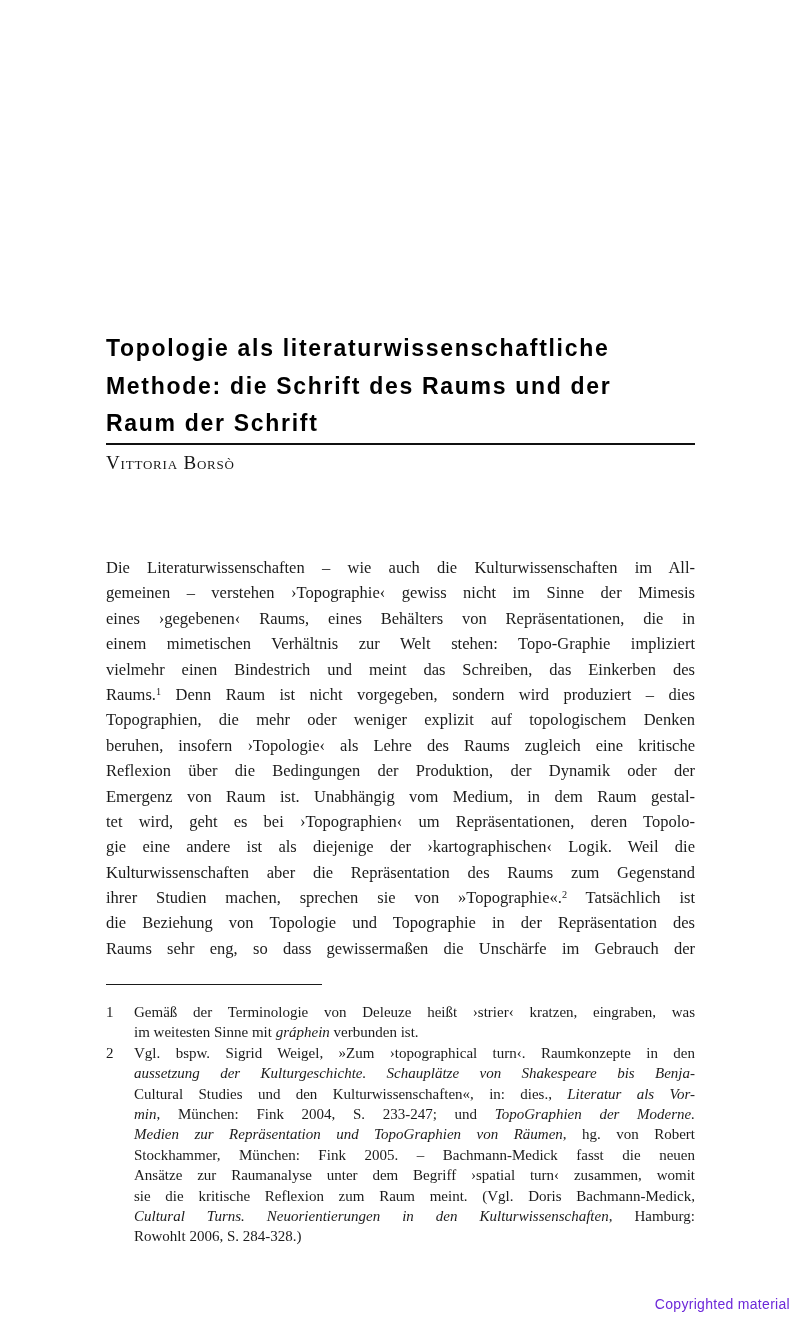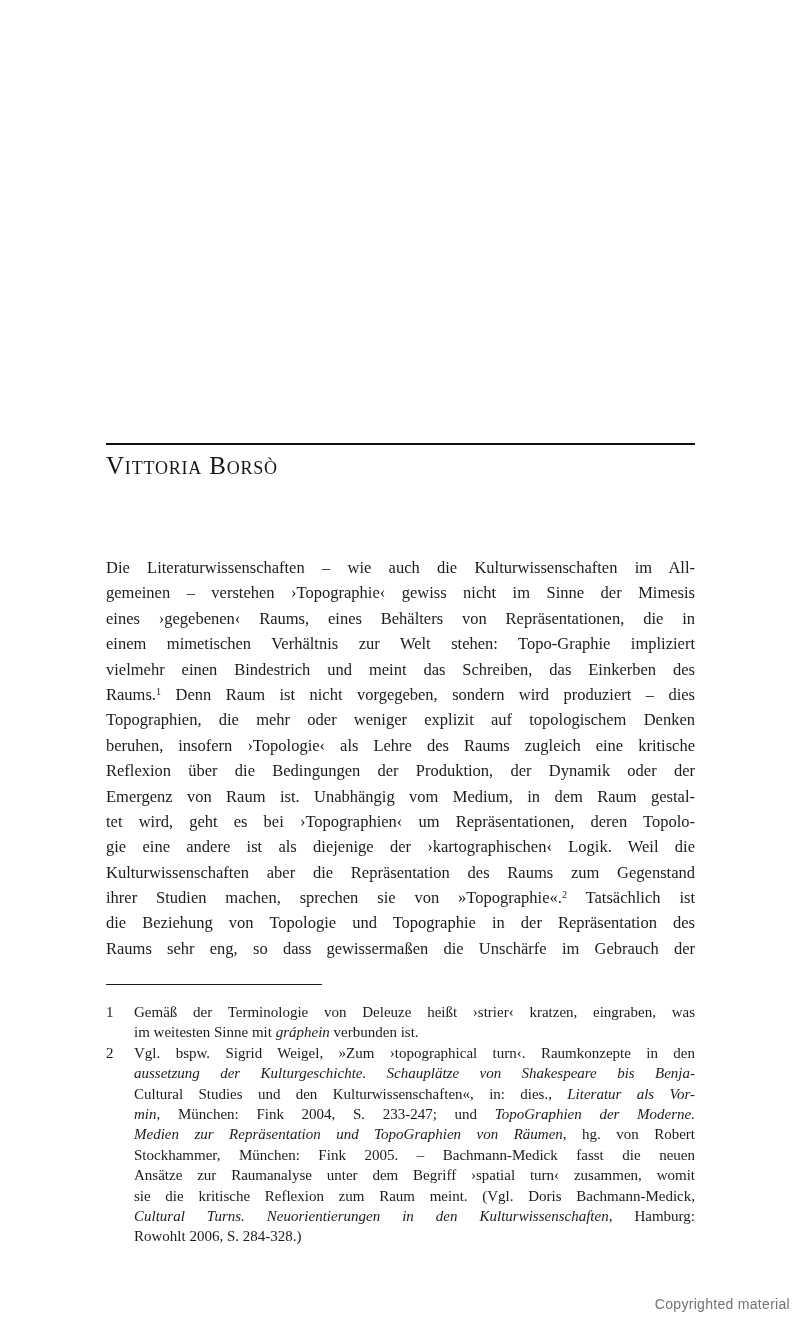--- a/index.html
+++ b/index.html
@@ -28,21 +28,21 @@
     position: absolute;
     top: 443px;
     left: 106px;
     width: 589px;
     border-top: 2px solid #101010;
   }
   .author {
     position: absolute;
     top: 452px;
     left: 106px;
-    font-size: 25px;
+    font-size: 19px;
     font-variant: small-caps;
     letter-spacing: 0.8px;
     color: #161616;
   }
   .body-text {
     position: absolute;
     top: 555px;
     left: 106px;
     width: 589px;
     font-size: 16.5px;
@@ -83,29 +83,34 @@
     position: relative;
     top: -0.48em;
     line-height: 0;
   }
   .watermark {
     position: absolute;
     top: 1296px;
     right: 10px;
     font-family: "Liberation Sans", sans-serif;
     font-size: 14px;
-    color: #737373;
+    color: #6d28d9;
     letter-spacing: 0.3px;
   }
 </style>
 </head>
 <body>
 
 <div class="page">
 
+  <div class="chapter-title">
+    <div>Topologie als literaturwissenschaftliche</div>
+    <div>Methode: die Schrift des Raums und der</div>
+    <div>Raum der Schrift</div>
+  </div>
 
   <div class="title-rule"></div>
 
   <div class="author">Vittoria Borsò</div>
 
   <div class="body-text">
       <div class="line"><span class="">Die Literaturwissenschaften – wie auch die Kulturwissenschaften im All-</span></div>
       <div class="line"><span class="">gemeinen – verstehen ›Topographie‹ gewiss nicht im Sinne der Mimesis</span></div>
       <div class="line"><span class="">eines ›gegebenen‹ Raums, eines Behälters von Repräsentationen, die in</span></div>
       <div class="line"><span class="">einem mimetischen Verhältnis zur Welt stehen: Topo-Graphie impliziert</span></div>

